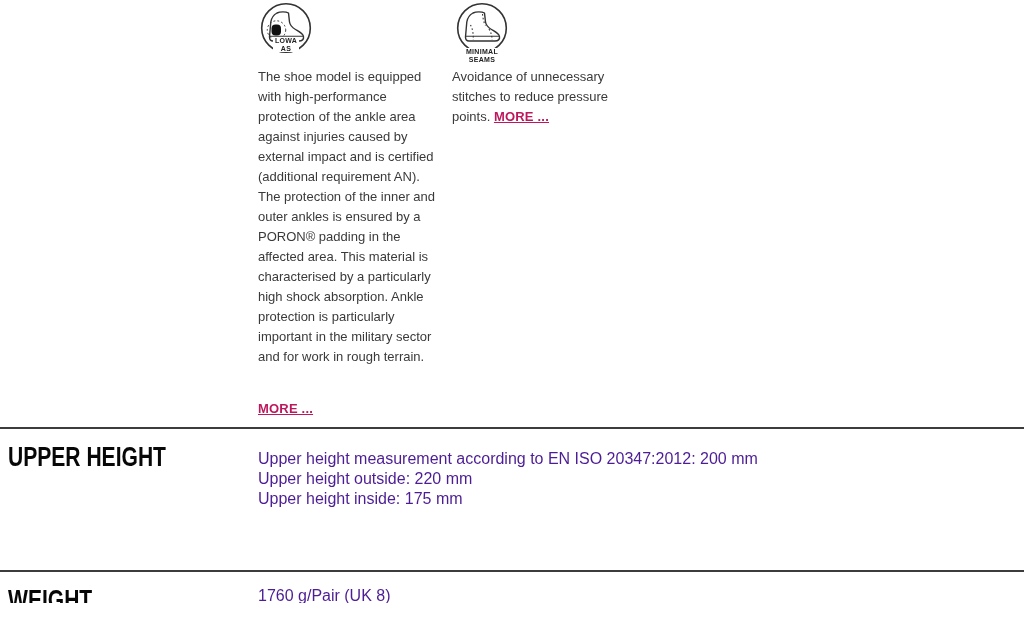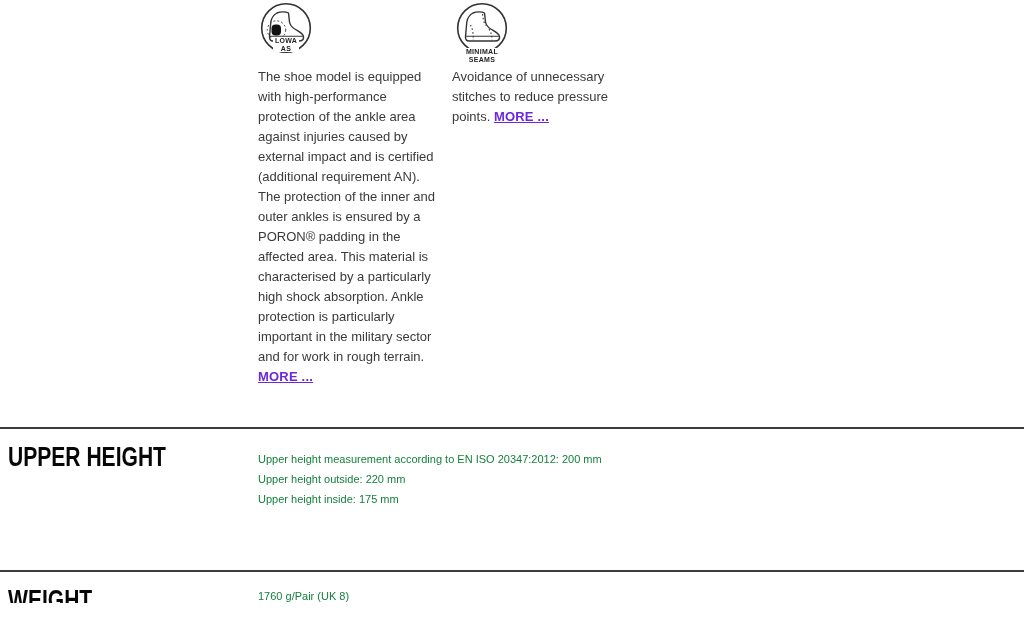--- a/index.html
+++ b/index.html
@@ -41,25 +41,26 @@
 
   .feature-text {
     margin: 13px 0 0 0;
     font-size: 13px;
     line-height: 20px;
     color: #3a3a3a;
   }
 
   .more-link {
     font-weight: 800;
-    color: #6d28d9;
+    color: #be185d;
     text-decoration: underline;
     letter-spacing: 0.2px;
     cursor: pointer;
     white-space: nowrap;
+    margin-top: 32px;
   }
   .more-link.block { display: block; width: -moz-fit-content; width: fit-content; }
 
   
   .divider {
     position: absolute;
     left: 0;
     width: 1024px;
     height: 0;
     border-top: 2px solid #3c3c3c;
@@ -79,23 +80,23 @@
     white-space: nowrap;
     transform: scaleX(0.78);
     transform-origin: left top;
   }
   .spec-title.t1 { top: 446px; }
   .spec-title.t2 { top: 589px; }
 
   .spec-lines {
     position: absolute;
     left: 258px;
-    font-size: 11px;
+    font-size: 16px;
     line-height: 20px;
-    color: #15803d;
+    color: #4c1d95;
   }
   .spec-lines.l1 { top: 449px; }
   .spec-lines.l2 { top: 586px; }
 </style>
 </head>
 <body>
 
 <div class="canvas">
 
   <div class="feature f1">

